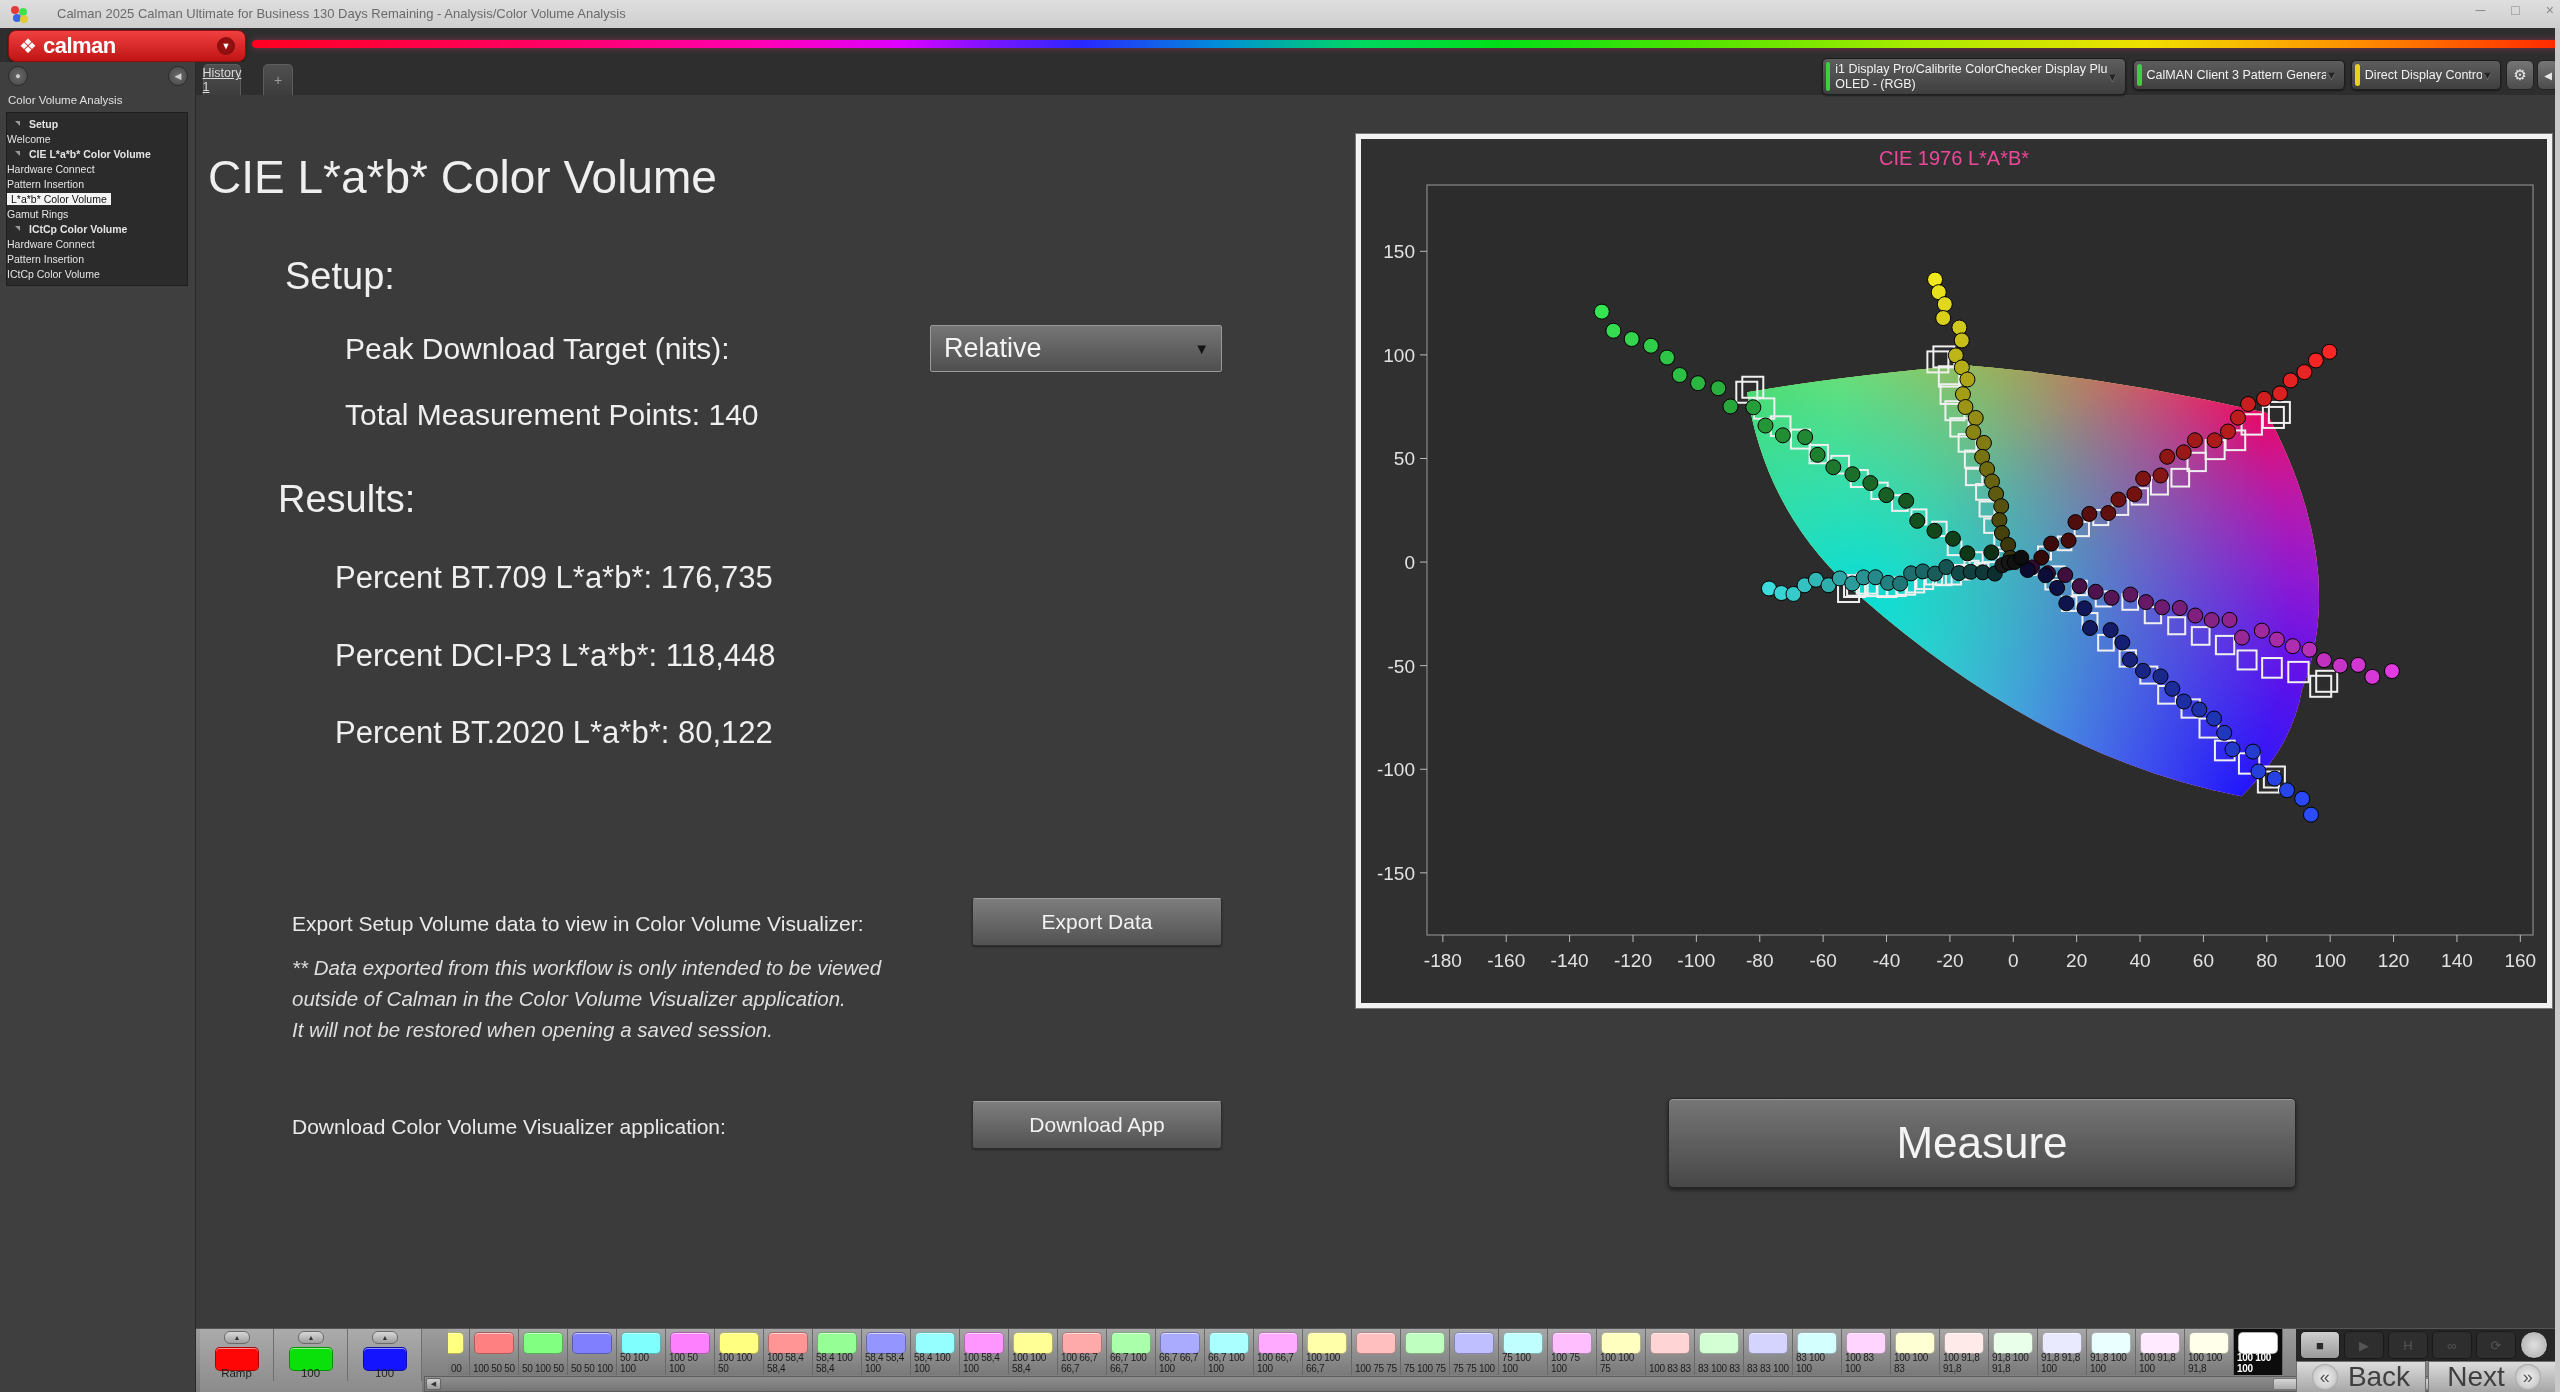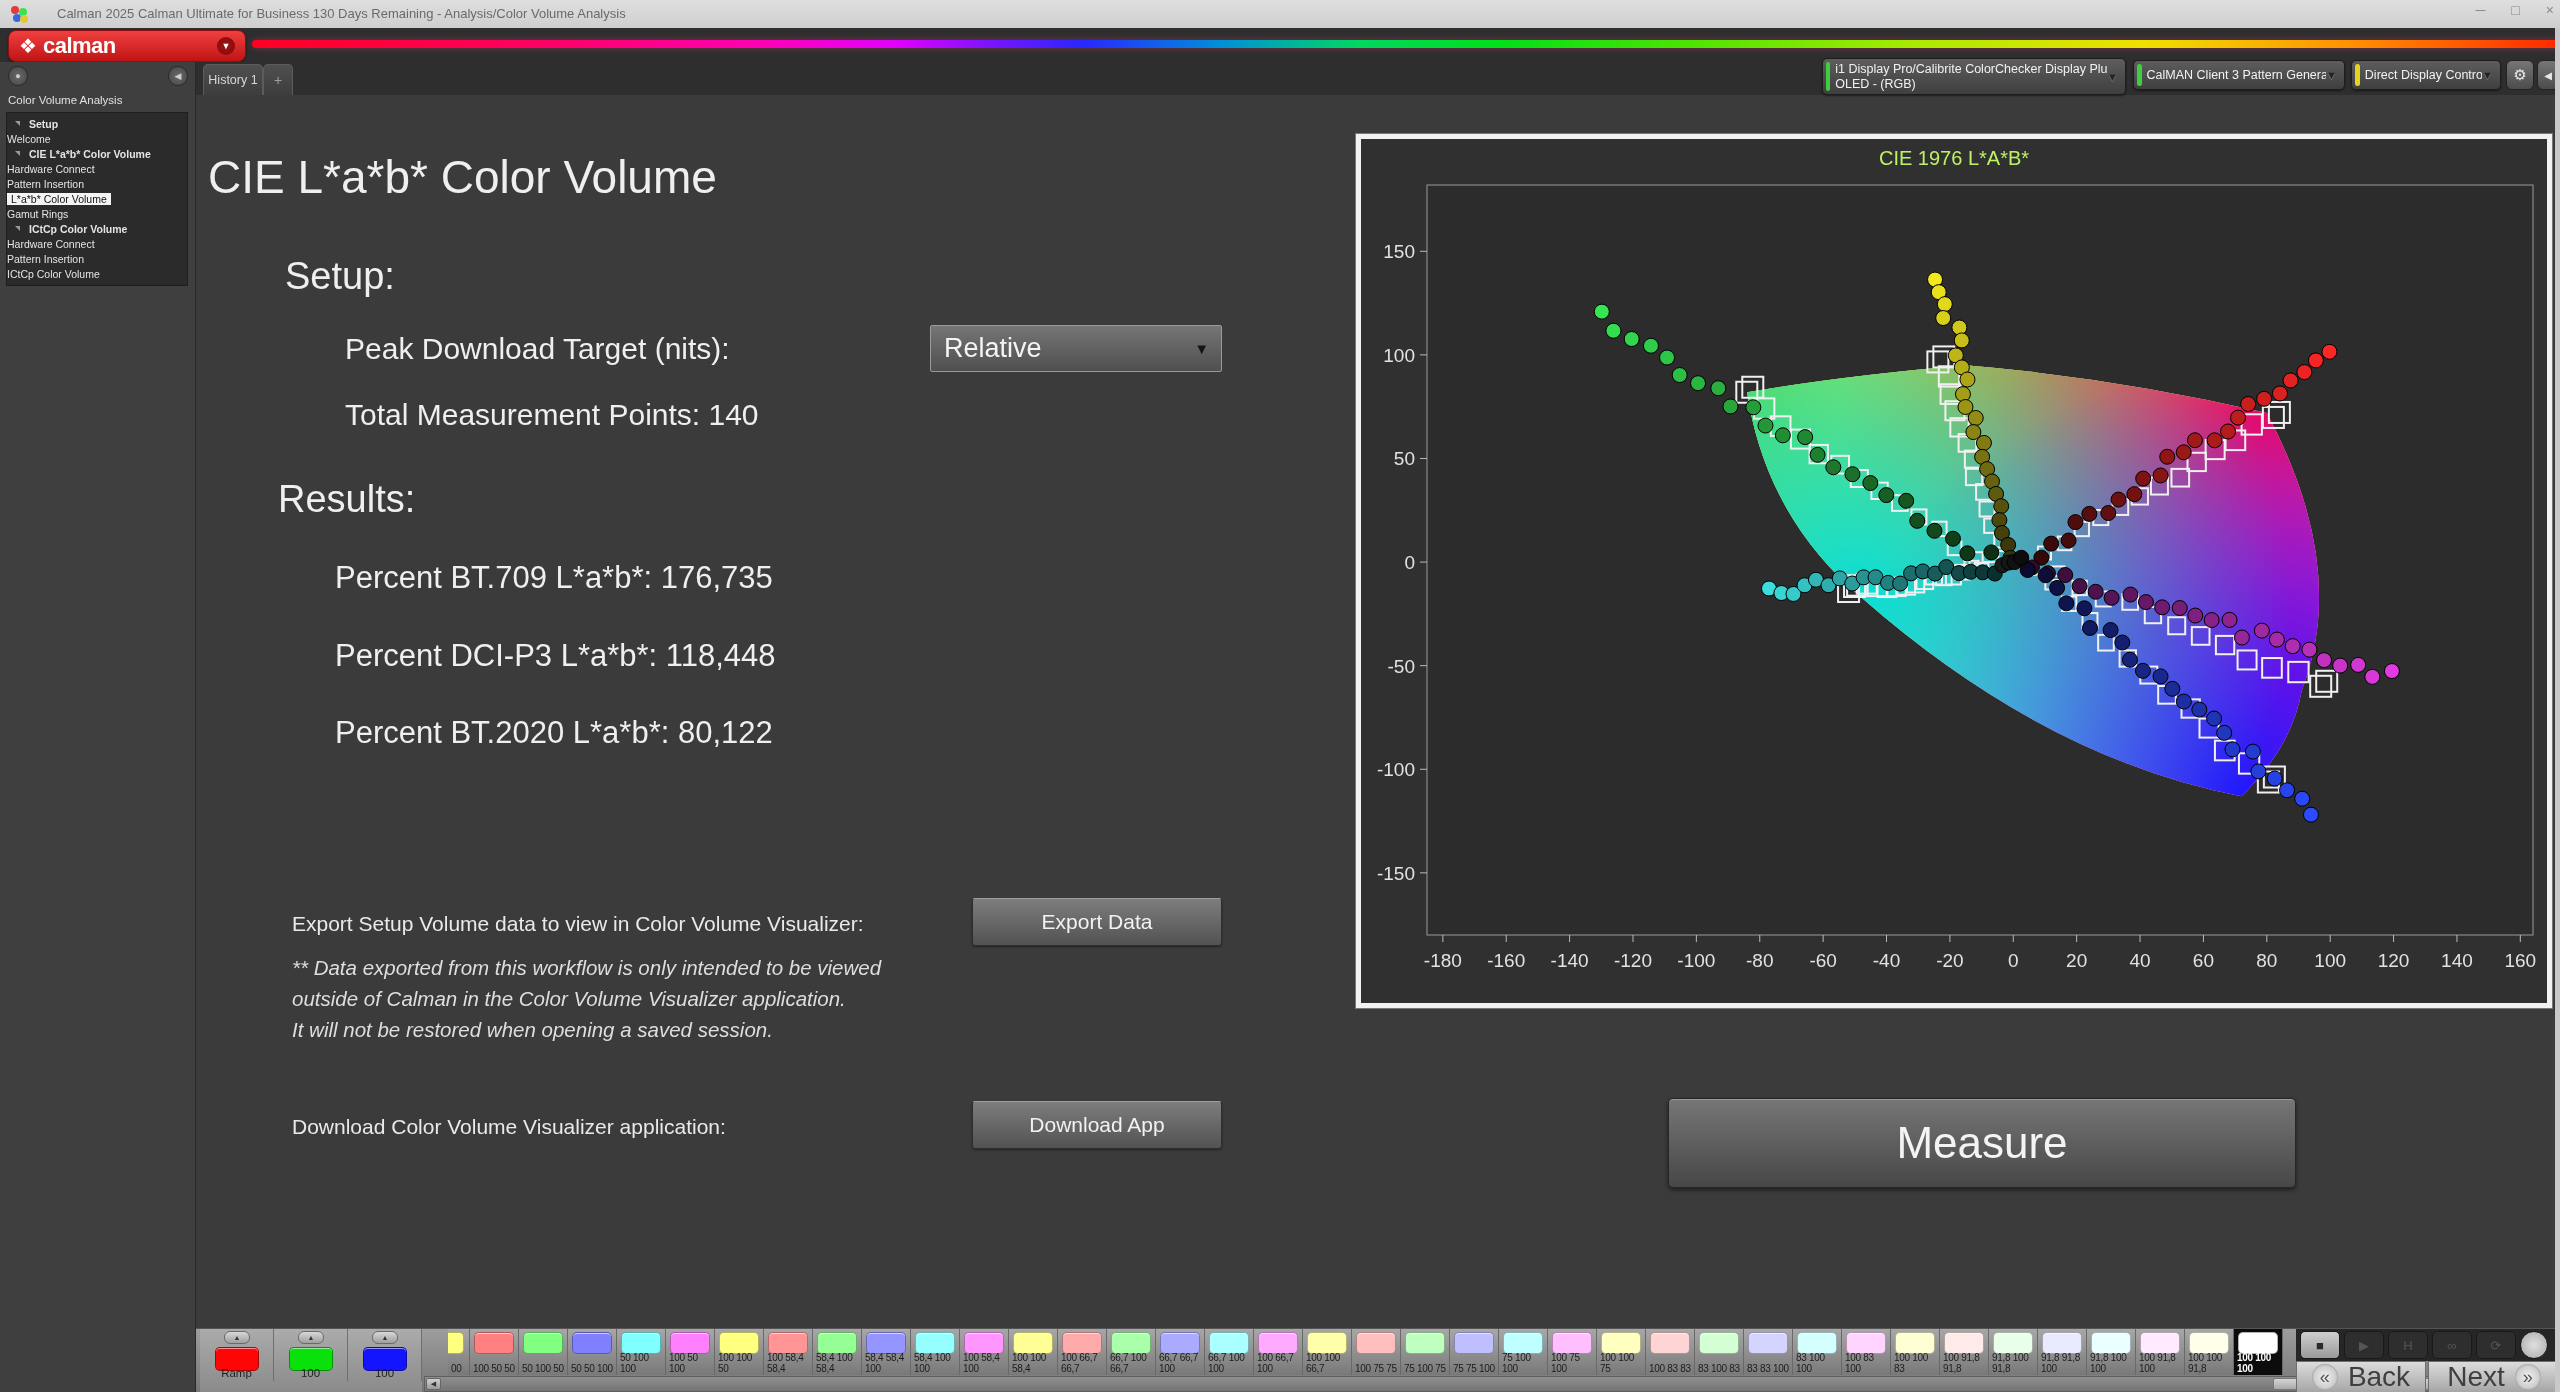--- a/index.html
+++ b/index.html
@@ -30,21 +30,21 @@
              background:linear-gradient(90deg,#ff0022 0%,#ff0060 12%,#ff00b4 22%,#e000ff 28%,
                #7a14ff 32%,#2828ff 36%,#0090d8 42%,#00d860 48%,#00e018 54%,#54e400 63%,
                #a8ec00 72%,#f0e000 82%,#ff9000 91%,#ff2800 100%);
              box-shadow:0 0 7px rgba(255,60,120,.35); }
 
   
   .tabrow { position:absolute; left:0; top:62px; width:2560px; height:33px; background:#2e2e2e; }
   .tab { position:absolute; top:2px; height:31px; background:linear-gradient(#4f4f4f,#3d3d3d);
          border:1px solid #5c5c5c; border-bottom:none; border-radius:5px 5px 0 0;
          color:#d8d8d8; font-size:12.5px; display:flex; align-items:center; justify-content:center; }
-  .tab.hist { left:203px; width:60px; }
+  .tab.hist { left:203px; width:38px;text-decoration:underline; }
   .tab.add { left:263px; width:30px; color:#9d9d9d; font-size:14px; }
 
   .devbox { position:absolute; background:linear-gradient(#5d5d5d,#3f3f3f); border:1px solid #1d1d1d;
             border-radius:5px; color:#f2f2f2; display:flex; align-items:center;
             box-shadow:0 1px 2px rgba(0,0,0,.5); }
   .devbox .statbar { width:5px; border-radius:3px; margin:3px 5px 3px 3px; align-self:stretch; }
   .devbox .dtxt { font-size:12.5px; line-height:15px; white-space:nowrap; overflow:hidden; }
   .devbox .dcaret { margin-left:auto; margin-right:7px; color:#242424; font-size:11px;
                     text-shadow:0 1px 0 #888; }
   .sqbtn { position:absolute; background:linear-gradient(#767676,#4c4c4c); border:1px solid #222;
@@ -83,21 +83,21 @@
              border-top:1px solid #9d9d9d; border-radius:3px; color:#f2f2f2; font-size:21px;
              display:flex; align-items:center; justify-content:center; box-shadow:0 1px 2px rgba(0,0,0,.4); }
   .measure { position:absolute; left:1668px; top:1098px; width:628px; height:90px; border-radius:5px;
              background:linear-gradient(#767676,#474747); border:1px solid #262626;
              box-shadow:inset 0 1px 0 #9a9a9a, 0 2px 4px rgba(0,0,0,.5);
              color:#f4f4f4; font-size:44px; display:flex; align-items:center; justify-content:center; }
 
   
   .chartpanel { position:absolute; left:1356px; top:134px; width:1196px; height:874px;
                 background:#303030; border:5px solid #f2f2f2; box-shadow:0 0 0 1px #777; }
-  .charttitle { position:absolute; left:0; top:8px; width:100%; text-align:center; font-size:20px; color:#bef264; }
+  .charttitle { position:absolute; left:0; top:8px; width:100%; text-align:center; font-size:20px; color:#ec4899; }
   #plotwrap { position:absolute; left:6px; top:36px; }
 
   
   .bottombar { position:absolute; left:196px; top:1328px; width:2364px; height:64px;
                background:linear-gradient(#9d9d9d,#767676); border-top:1px solid #555; }
   .fixedpanel { position:absolute; left:4px; top:0; width:222px; height:64px;
                 background:linear-gradient(#ababab,#8a8a8a); display:flex; }
   .fixcell { position:relative; width:74px; height:52px; border-right:1px solid #6f6f6f; }
   .fixcell .upbtn { position:absolute; left:24px; top:2px; width:26px; height:13px; border-radius:6px;
                     background:linear-gradient(#d8d8d8,#9e9e9e); border:1px solid #6a6a6a;

